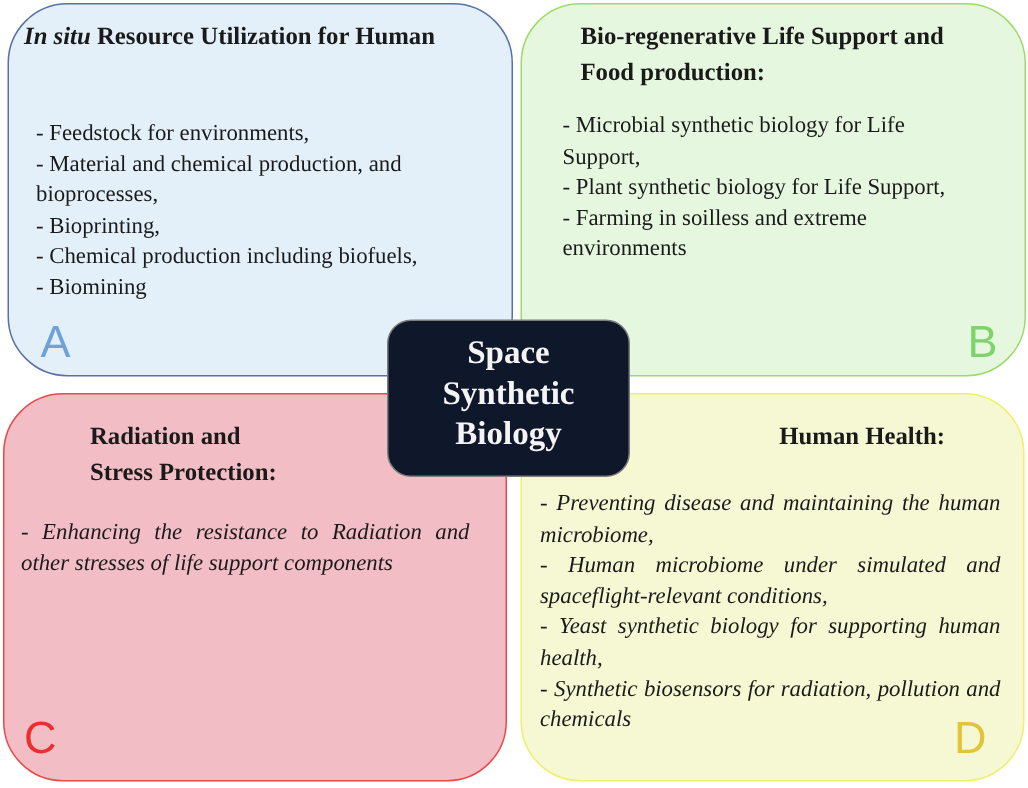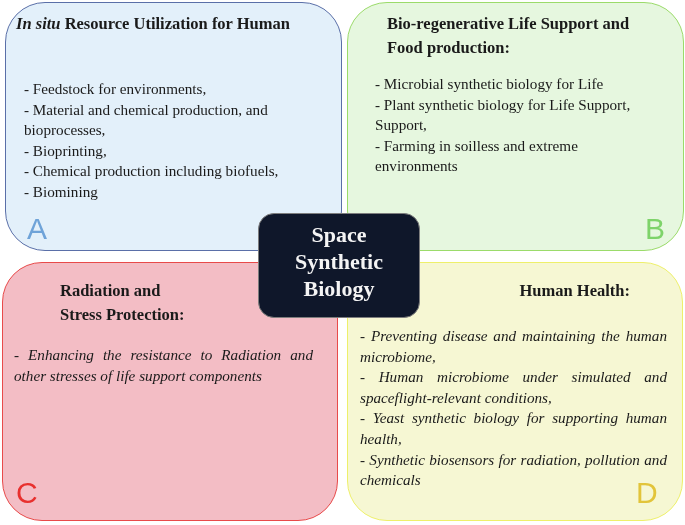--- a/index.html
+++ b/index.html
@@ -38,22 +38,22 @@
 </div>
 <div class="letter" style="left:27px; top:214px; color:#6fa3d8;">A</div>
 
 <div class="box box-b"></div>
 <div class="title" style="left:387px; top:12px; width:300px;">
   <span>Bio-regenerative Life Support and</span><br>
   <span>Food production:</span>
 </div>
 <div class="list" style="left:375px; top:74px; width:300px;">
   <div>- Microbial synthetic biology for Life</div>
+  <div>Support,</div>
   <div>- Plant synthetic biology for Life Support,</div>
-  <div>Support,</div>
   <div>- Farming in soilless and extreme</div>
   <div>environments</div>
 </div>
 <div class="letter" style="left:645px; top:214px; color:#7ed36a;">B</div>
 
 <div class="box box-c"></div>
 <div class="title" style="left:60px; top:279px; width:230px; text-align:left;">
   <span>Radiation and</span><br>
   <span>Stress Protection:</span>
 </div>

